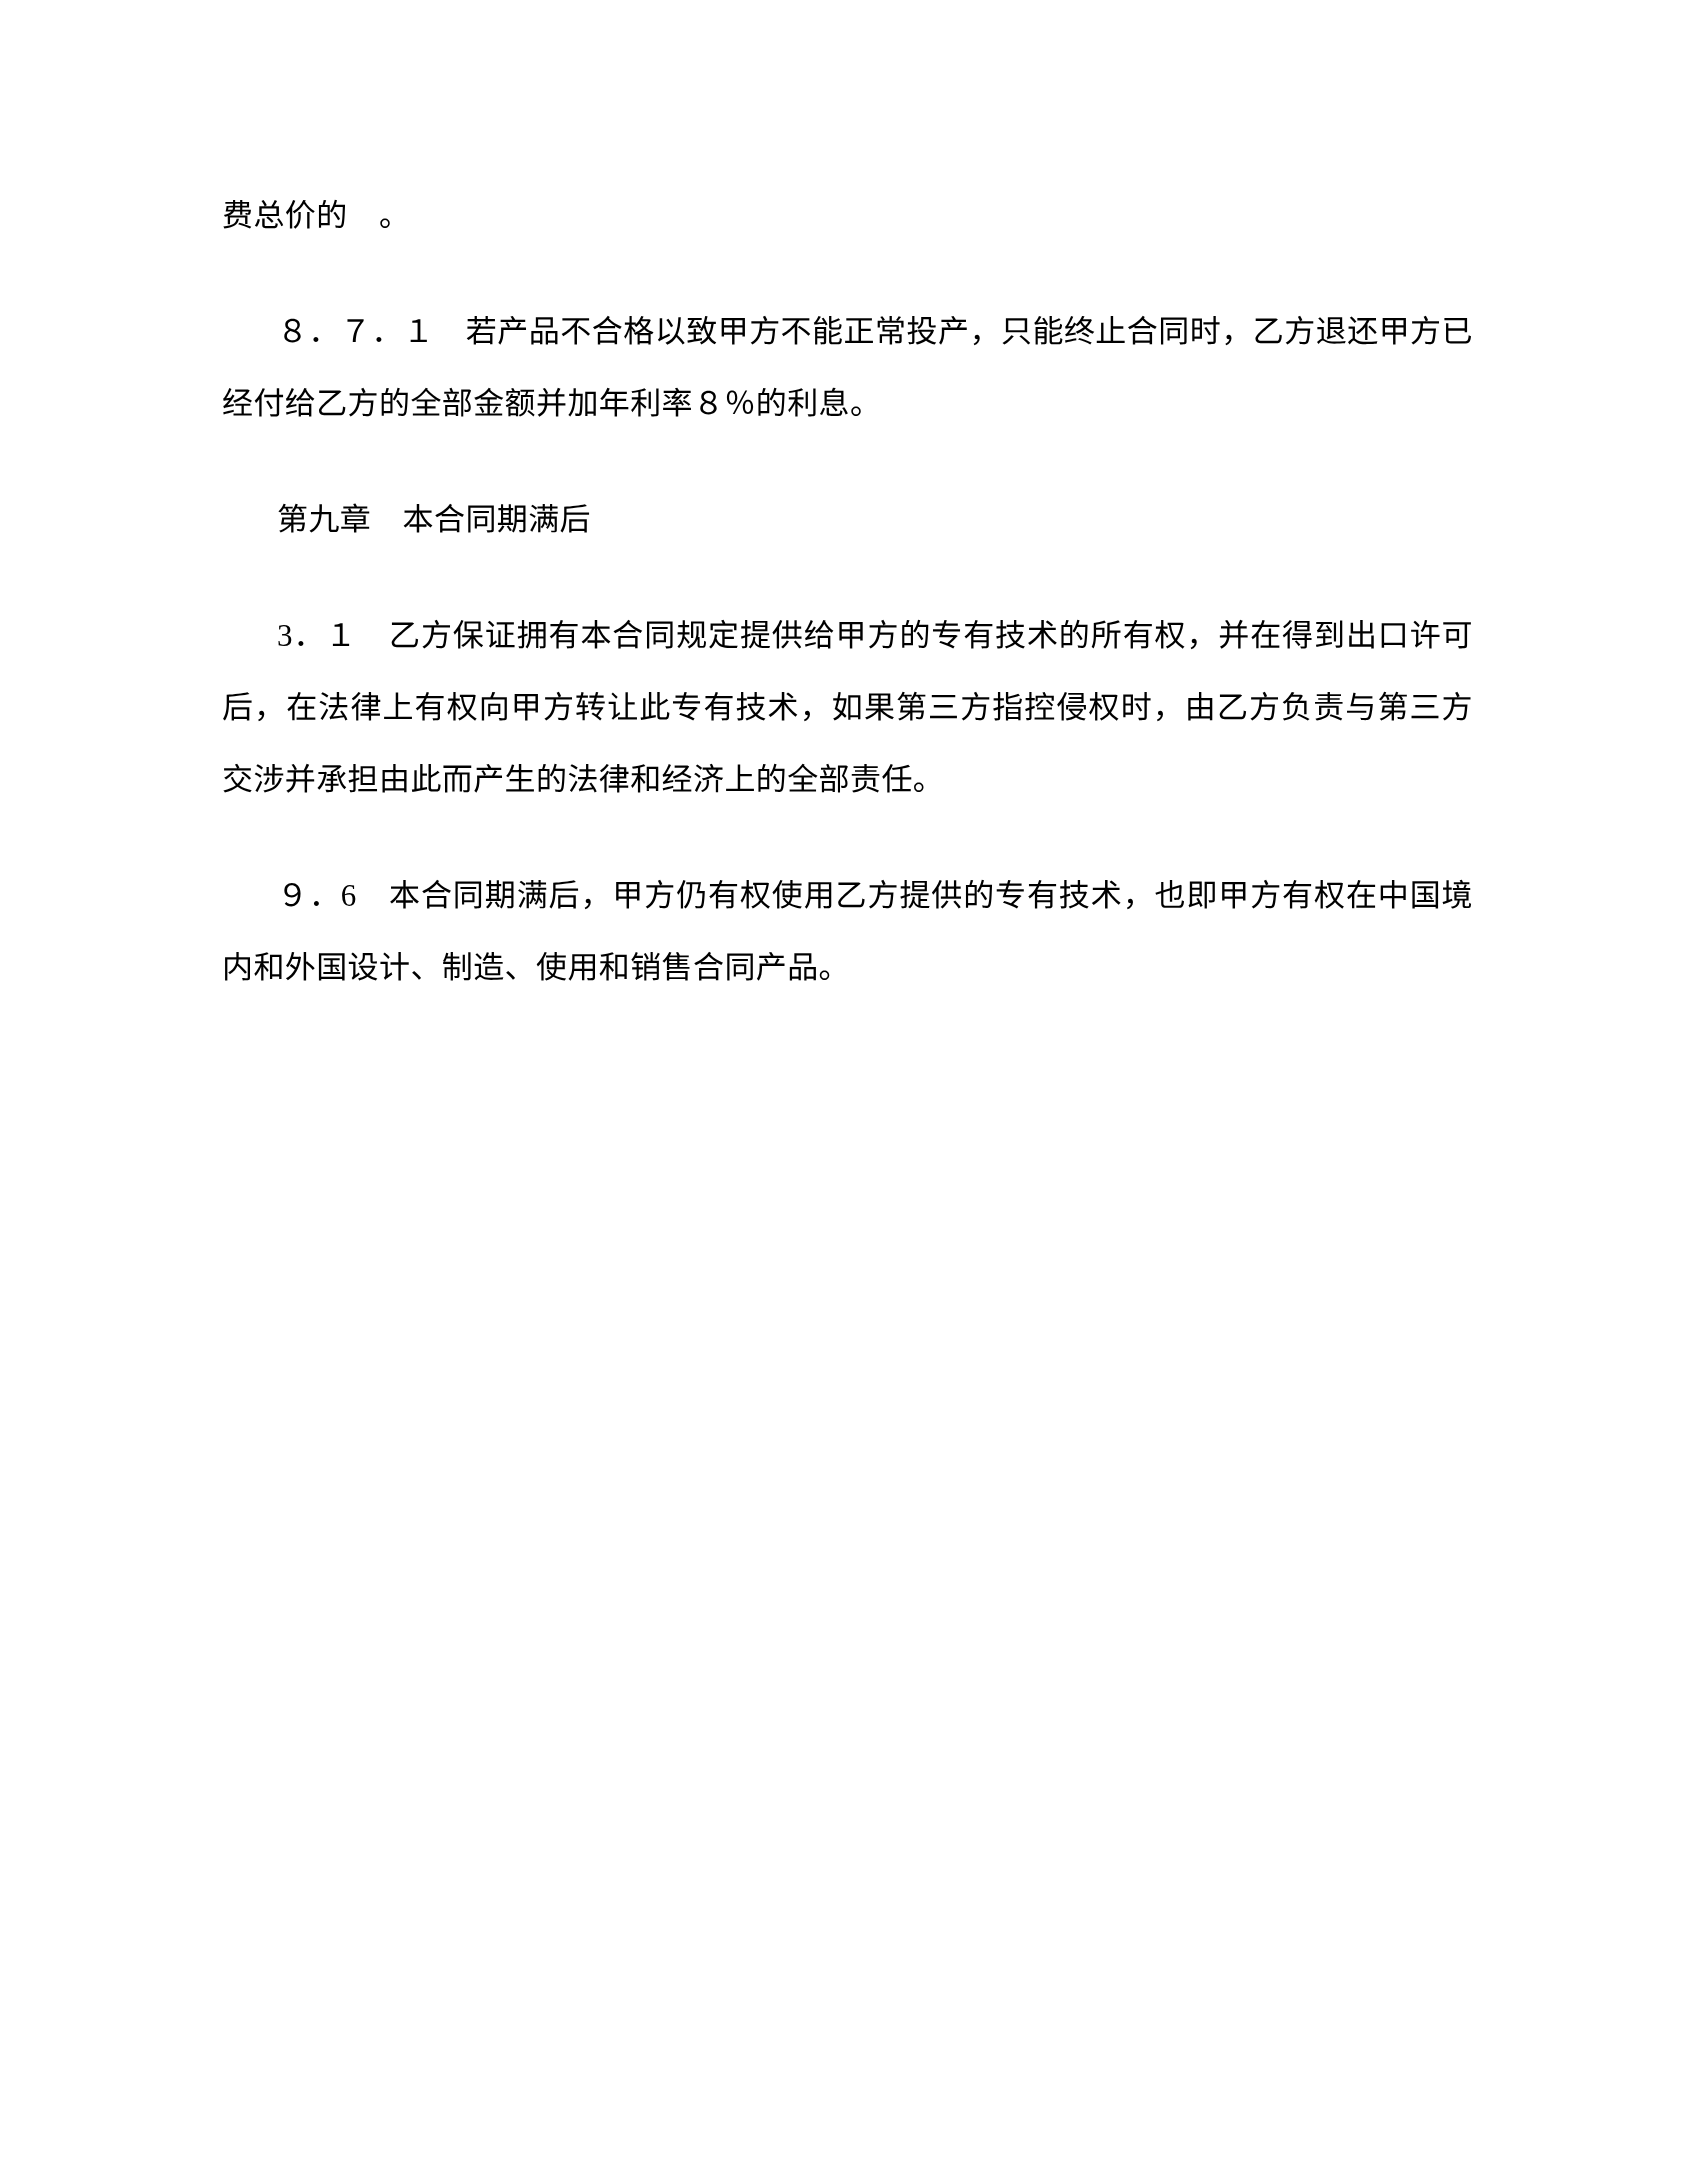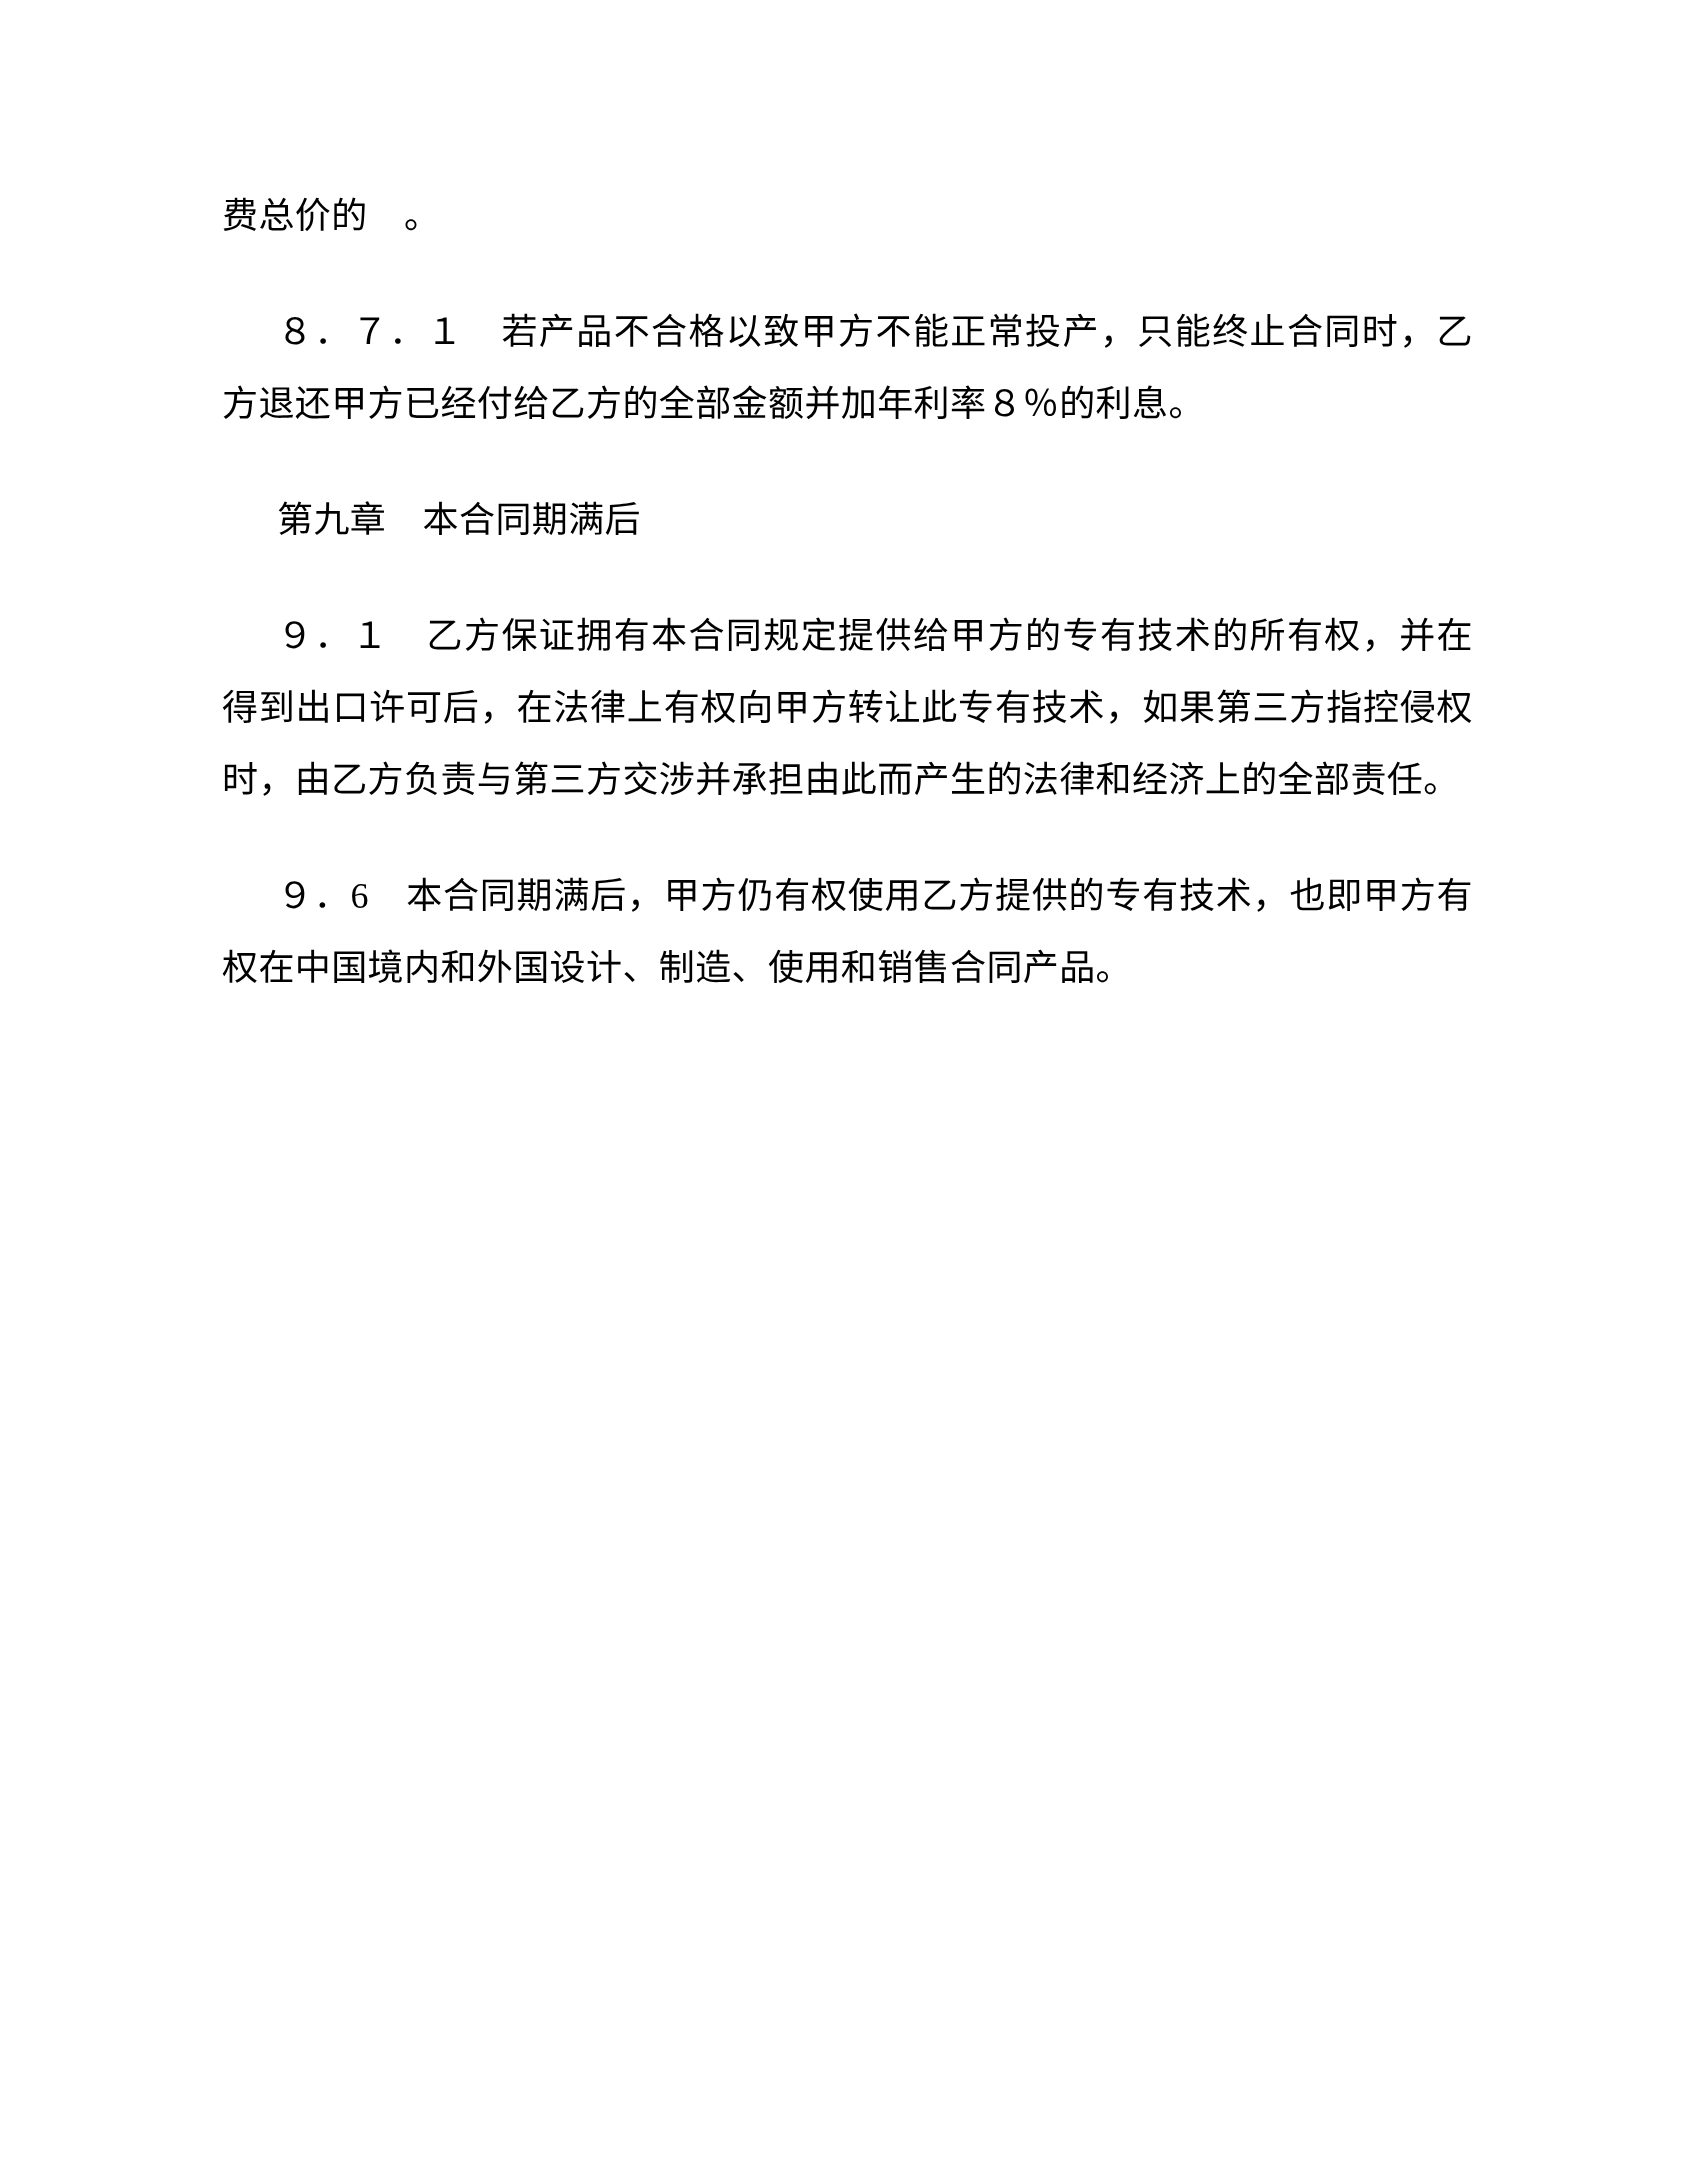--- a/index.html
+++ b/index.html
@@ -18,21 +18,21 @@
     box-sizing: border-box;
     background: #ffffff;
     position: relative;
     margin: 0 auto;
     padding: 180px 213px 0 222px;
   }
   .doc-body {
     width: 100%;
   }
   .para {
-    font-size: 36px;
+    font-size: 31px;
     line-height: 72px;
     text-align: justify;
     text-justify: inter-ideograph;
     margin: 0 0 44px 0;
     letter-spacing: 0.4px;
     white-space: pre-wrap;
   }
   .para.indent {
     text-indent: 55px;
   }
@@ -48,19 +48,19 @@
 
     <p class="para">费总价的　。</p>
 
 
 
 
     <p class="para indent">８．７．１　若产品不合格以致甲方不能正常投产，只能终止合同时，乙方退还甲方已经付给乙方的全部金额并加年利率８％的利息。</p>
 
     <p class="para heading">第九章　本合同期满后</p>
 
-    <p class="para indent">９．１　乙方保证拥有本合同规定提供给甲方的专有技术的所有权，并在得到出口许可后，在法律上有权向甲方转让此专有技术，如果第三方指控侵权时，由乙方负责与第三方交涉并承担由此而产生的法律和经济上的全部责任。</p>
+    <p class="para indent">3．１　乙方保证拥有本合同规定提供给甲方的专有技术的所有权，并在得到出口许可后，在法律上有权向甲方转让此专有技术，如果第三方指控侵权时，由乙方负责与第三方交涉并承担由此而产生的法律和经济上的全部责任。</p>
 
     <p class="para indent">９．6　本合同期满后，甲方仍有权使用乙方提供的专有技术，也即甲方有权在中国境内和外国设计、制造、使用和销售合同产品。</p>
 
   </div>
 </div>
 
 
 </body></html>

